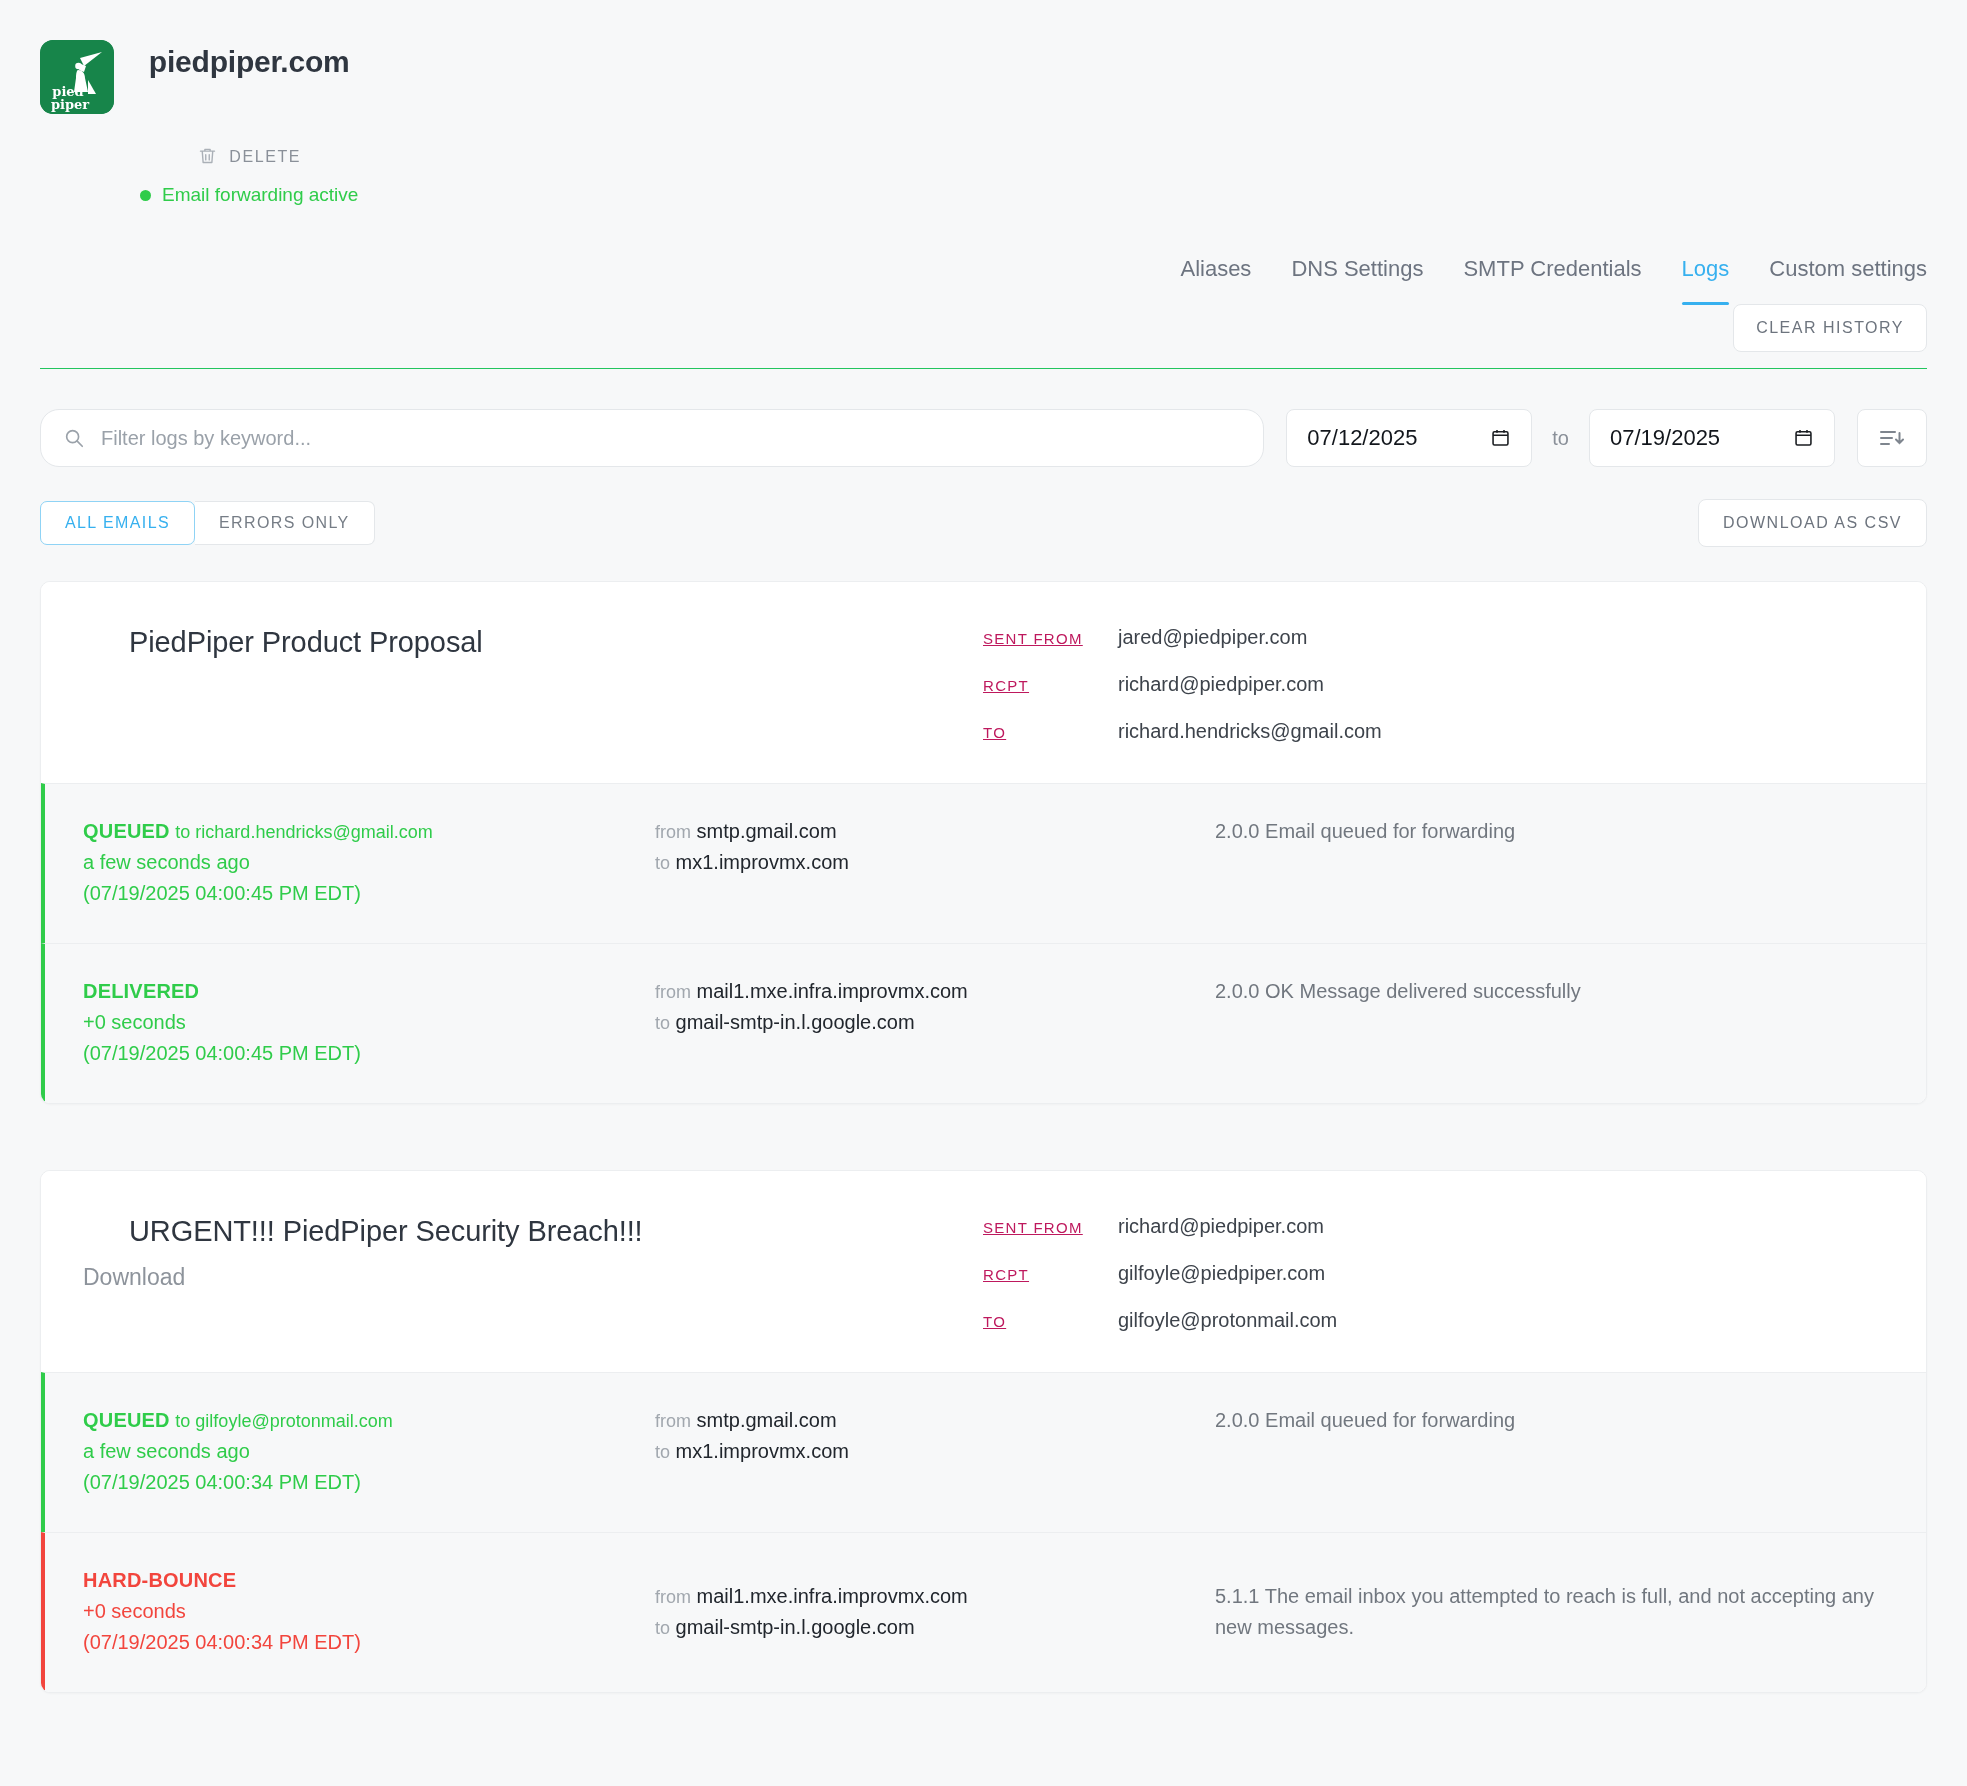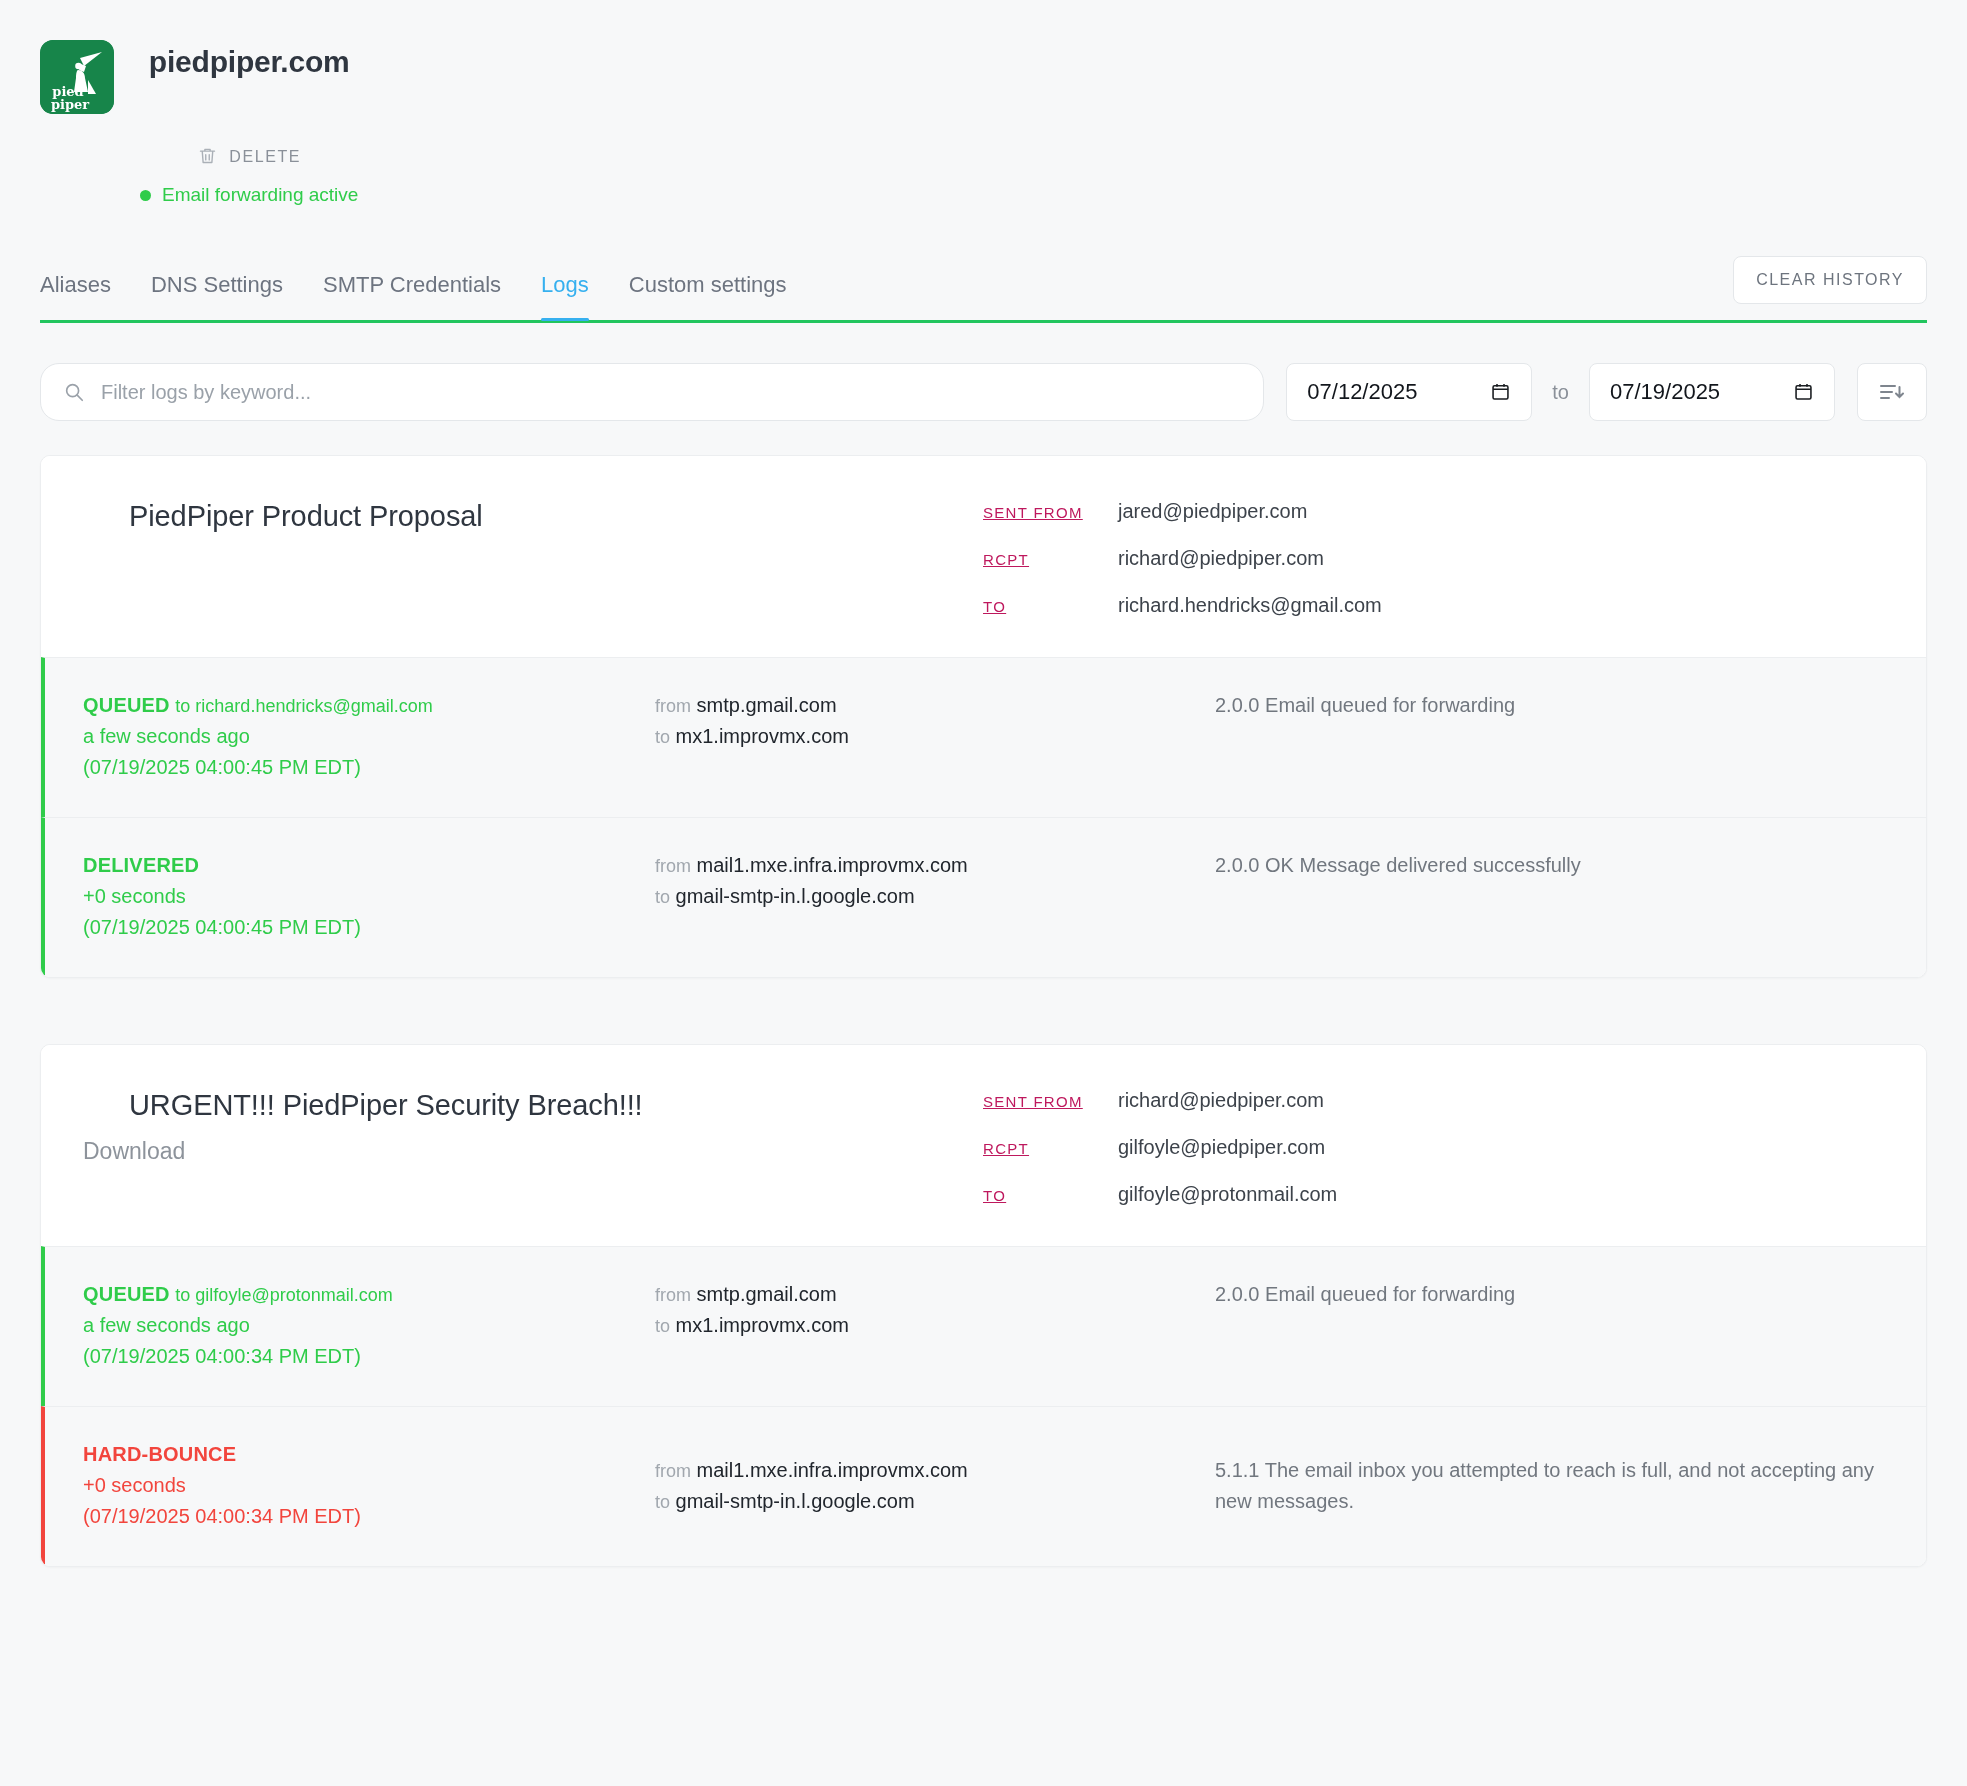--- a/index.html
+++ b/index.html
@@ -71,22 +71,23 @@
     font-size: 19px;
     font-weight: 500;
   }
 
   
   .tabs-bar {
     margin-top: 50px;
     display: flex;
     align-items: flex-end;
     justify-content: space-between;
-    border-bottom: 3px solid #22c55e;
+    border-bottom: 1px solid #22c55e;
     position: relative;
+    flex-direction: column;
   }
   .tabs { display: flex; gap: 0; }
   .tab {
     font-size: 22px;
     color: #6d7480;
     padding: 0 0 22px 0;
     margin-right: 40px;
     cursor: pointer;
     background: none; border: none;
     font-family: inherit;
@@ -387,20 +388,27 @@
     <button class="sort-btn">
       <span class="sort-icon">
         <svg viewBox="0 0 28 24" fill="none" stroke="currentColor" stroke-width="2" stroke-linecap="round">
           <path d="M3 6h14M3 12h11M3 18h8"></path>
           <path d="M21.5 7v10M18 13.5l3.5 3.5 3.5-3.5"></path>
         </svg>
       </span>
     </button>
   </div>
 
+  <div class="seg-row">
+    <div class="segmented">
+      <button class="seg active">ALL EMAILS</button>
+      <button class="seg">ERRORS ONLY</button>
+    </div>
+    <button class="csv-btn">DOWNLOAD AS CSV</button>
+  </div>
 
   <div class="cards">
 
     <div class="email-card">
       <div class="card-head">
         <div class="card-subject-col">
           <div class="card-subject">PiedPiper Product Proposal</div>
         </div>
         <div class="addr-table">
           <div class="addr-row">

